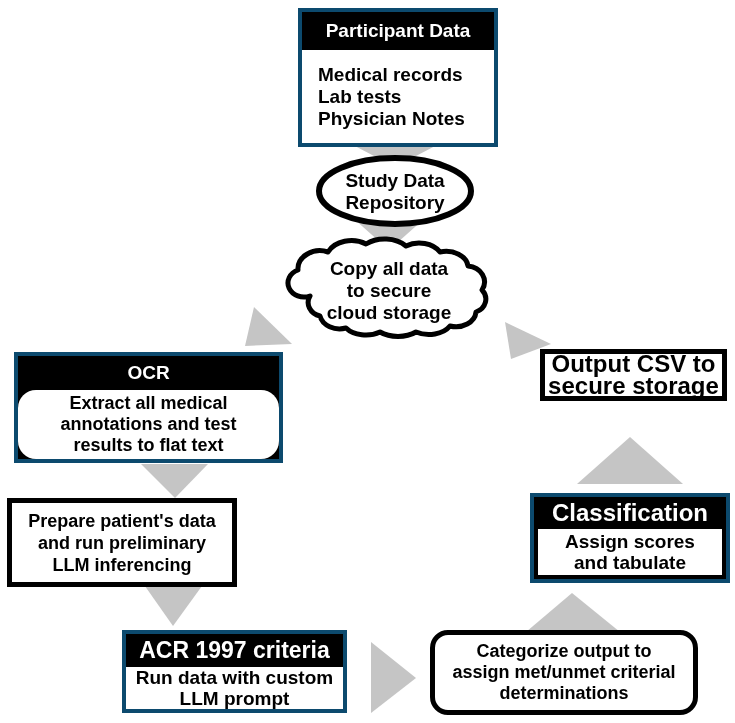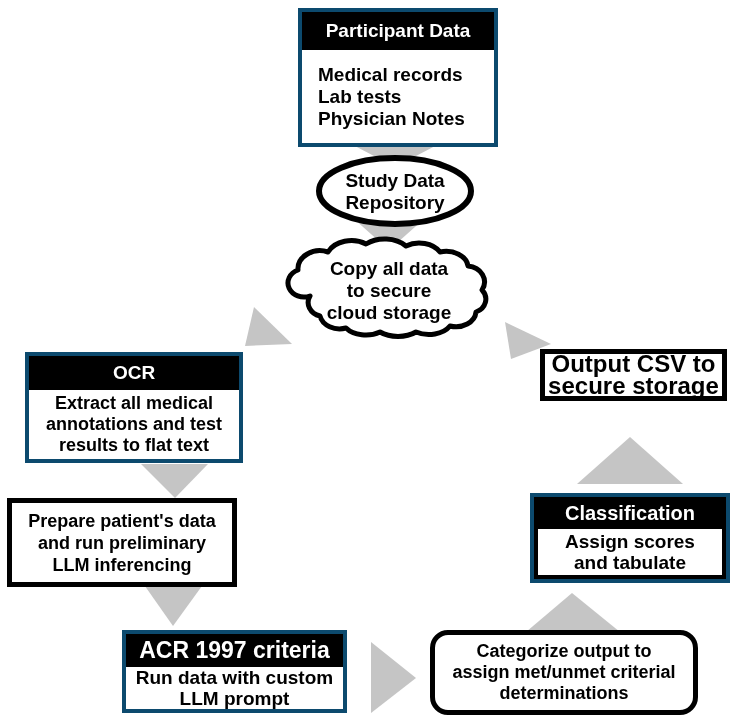--- a/index.html
+++ b/index.html
@@ -24,34 +24,34 @@
     background:#fff; color:#000; flex:1 1 auto;
     display:flex; flex-direction:column; justify-content:center;
   }
   .line { white-space:nowrap; }
 
   
   #participant { left:298px; top:8px;   width:200px; height:139px; }
   #participant .hdr { height:38px; font-size:19px; }
   #participant .bod { font-size:19px; line-height:22px; text-align:left; padding-left:16px; }
 
-  #ocr { left:25px; top:352px; width:218px; height:111px; }
+  #ocr { left:14px; top:352px; width:269px; height:111px; }
   #ocr .hdr { height:34px; font-size:19px; }
-  #ocr .bod { font-size:18px; line-height:21px; }
+  #ocr .bod { font-size:18px; line-height:21px;border-radius:18px; }
 
   #prepare { left:7px; top:498px; width:230px; height:89px; font-size:18px; line-height:22px; }
 
   #acr { left:122px; top:630px; width:225px; height:83px; }
   #acr .hdr { height:33px; font-size:23px; }
   #acr .bod { font-size:19px; line-height:21px; }
 
   #categorize { left:430px; top:630px; width:268px; height:85px; font-size:18px; line-height:21px;border-radius:18px; }
 
   #classification { left:530px; top:493px; width:200px; height:90px; }
-  #classification .hdr { height:32px; font-size:20px; }
+  #classification .hdr { height:32px; font-size:24px; }
   #classification .bod { margin:0 4px 4px 4px; font-size:19px; line-height:21px; }
 
   #output { left:540px; top:349px; width:187px; height:52px; font-size:24px; line-height:22px; }
 
   .floating-label {
     position:absolute; display:flex; flex-direction:column; justify-content:center;
     text-align:center; font-size:19px; line-height:22px;
   }
   #repository-label { left:319px; top:166px; width:152px; height:52px; }
   #cloud-label { left:299px; top:256px; width:180px; height:70px;align-items:center; }

